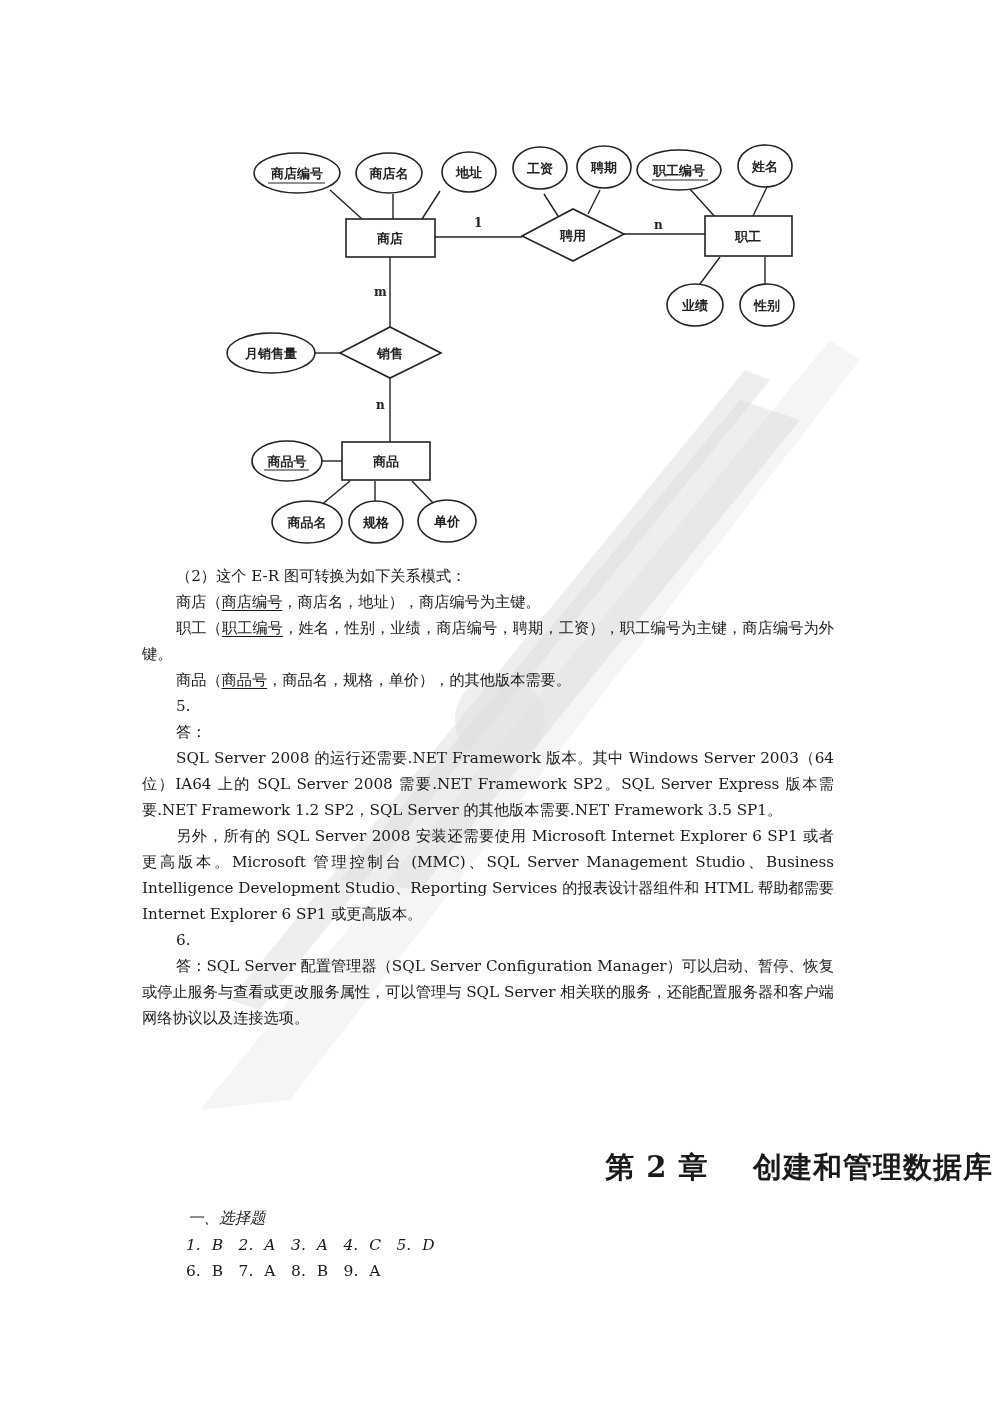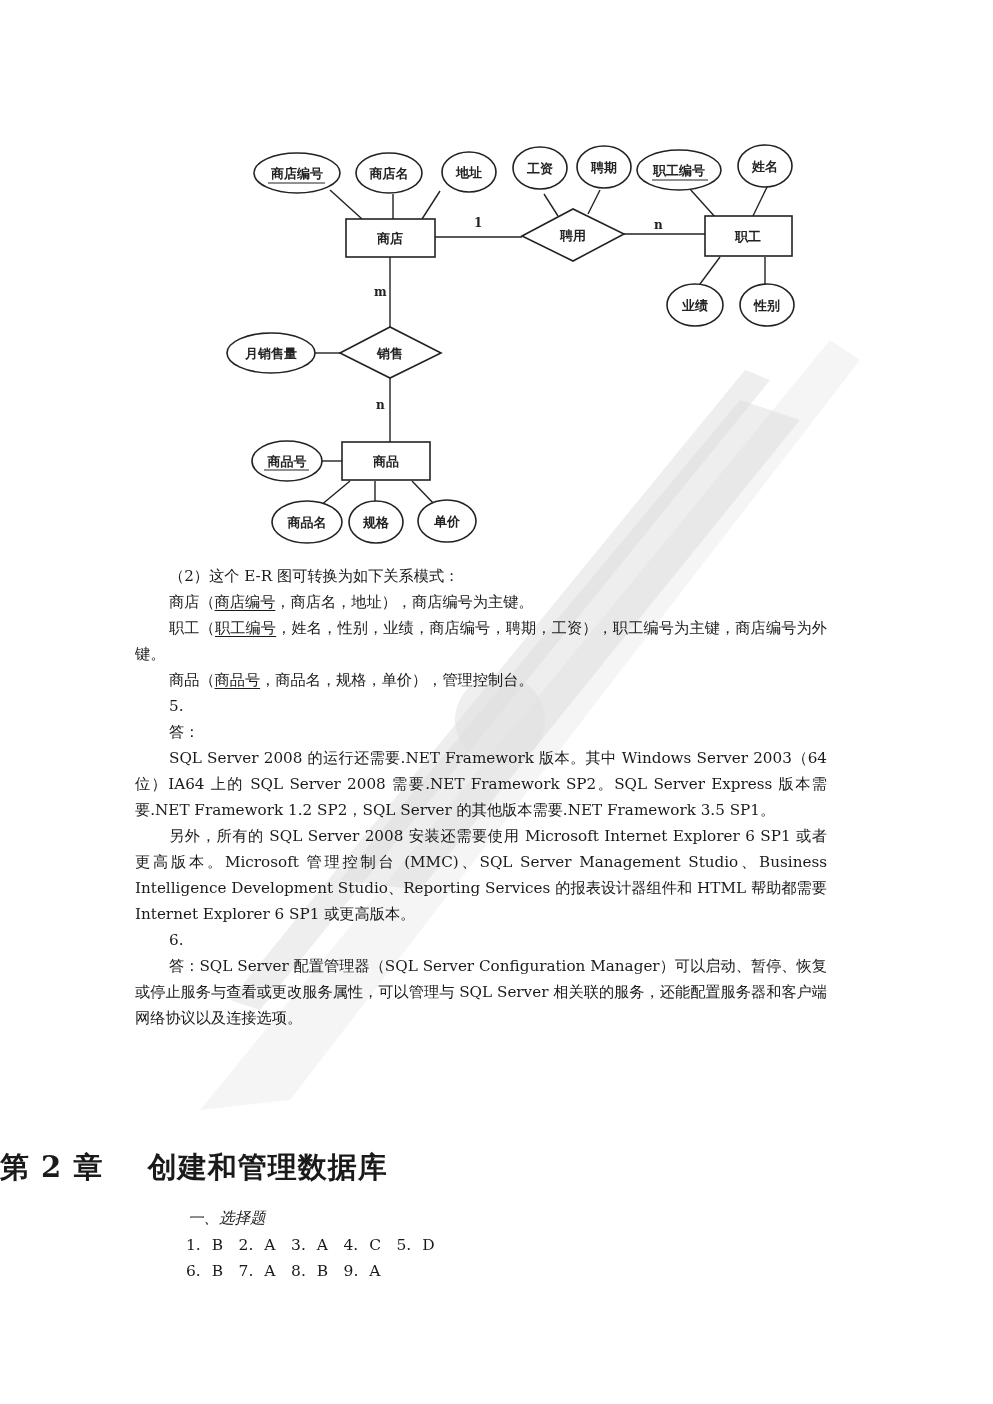--- a/index.html
+++ b/index.html
@@ -3,24 +3,24 @@
 <meta charset="utf-8">
 <style>
   html, body { margin: 0; padding: 0; background: #ffffff; }
   body { width: 993px; height: 1404px; position: relative; overflow: hidden;
          font-family: "DejaVu Serif", "Liberation Serif", serif; color: #1a1a1a; }
   .page { position: absolute; left: 0; top: 0; width: 993px; height: 1404px; }
   .watermark { position: absolute; left: 0; top: 0; width: 993px; height: 1404px; pointer-events: none; }
   .er { position: absolute; left: 0; top: 0; width: 993px; height: 560px; }
   .er text { font-family: "DejaVu Sans", sans-serif; font-size: 13px; font-weight: bold; fill: #222; }
   .er .card { font-family: "DejaVu Serif", serif; font-size: 12px; font-weight: bold; }
-  .txt { position: absolute; left: 135px; width: 692px; font-size: 15.2px; line-height: 26px; }
+  .txt { position: absolute; left: 142px; width: 692px; font-size: 15.2px; line-height: 26px; }
   .p { text-indent: 34px; margin: 0; text-align: justify; }
   u { text-decoration: underline; text-underline-offset: 3px; }
-  .chapter { position: absolute; left: 0; width: 993px; top: 1148px; text-align: left;
+  .chapter { position: absolute; left: 0; width: 993px; top: 1148px; text-align: right;
              font-family: "DejaVu Sans", sans-serif; font-size: 29px; font-weight: bold; letter-spacing: 1px; }
   .chapter .num { font-family: "DejaVu Serif", serif; }
   .sec { position: absolute; left: 188px; top: 1208px; font-family: "DejaVu Sans", sans-serif; font-size: 15.5px; font-style: italic; }
   .ans { position: absolute; left: 186px; font-size: 15.5px; word-spacing: 6px; }
 </style>
 </head>
 <body>
 
 <div class="page">
 
@@ -120,34 +120,34 @@
 
   <div class="txt" style="top:563px;">
     <p class="p">（2）这个 E-R 图可转换为如下关系模式：</p>
     <p class="p">
       <span>商店（</span><u>商店编号</u><span>，商店名，地址），商店编号为主键。</span>
     </p>
     <p class="p">
       <span>职工（</span><u>职工编号</u><span>，姓名，性别，业绩，商店编号，聘期，工资），职工编号为主键，商店编号为外键。</span>
     </p>
     <p class="p">
-      <span>商品（</span><u>商品号</u><span>，商品名，规格，单价），管理控制台。</span>
+      <span>商品（</span><u>商品号</u><span>，商品名，规格，单价），的其他版本需要。</span>
     </p>
     <p class="p">5.</p>
     <p class="p">答：</p>
     <p class="p">SQL Server 2008 的运行还需要.NET Framework 版本。其中 Windows Server 2003（64 位）IA64 上的 SQL Server 2008 需要.NET Framework SP2。SQL Server Express 版本需要.NET Framework 1.2 SP2，SQL Server 的其他版本需要.NET Framework 3.5 SP1。</p>
     <p class="p">另外，所有的 SQL Server 2008 安装还需要使用 Microsoft Internet Explorer 6 SP1 或者更高版本。Microsoft 管理控制台 (MMC)、SQL Server Management Studio、Business Intelligence Development Studio、Reporting Services 的报表设计器组件和 HTML 帮助都需要 Internet Explorer 6 SP1 或更高版本。</p>
     <p class="p">6.</p>
     <p class="p">答：SQL Server 配置管理器（SQL Server Configuration Manager）可以启动、暂停、恢复或停止服务与查看或更改服务属性，可以管理与 SQL Server 相关联的服务，还能配置服务器和客户端网络协议以及连接选项。</p>
   </div>
 
   <div class="chapter">
     <span>第</span>
     <span class="num">2</span>
     <span>章</span>&nbsp;&nbsp;&nbsp;
     <span>创建和管理数据库</span>
   </div>
 
   <div class="sec">一、选择题</div>
-  <div class="ans" style="top:1235px;">1. B　2. A　3. A　4. C　5. D</div>
+  <div class="ans" style="top:1235px;font-style:italic;">1. B　2. A　3. A　4. C　5. D</div>
   <div class="ans" style="top:1261px;">6. B　7. A　8. B　9. A</div>
 
 </div>
 
 </body></html>

